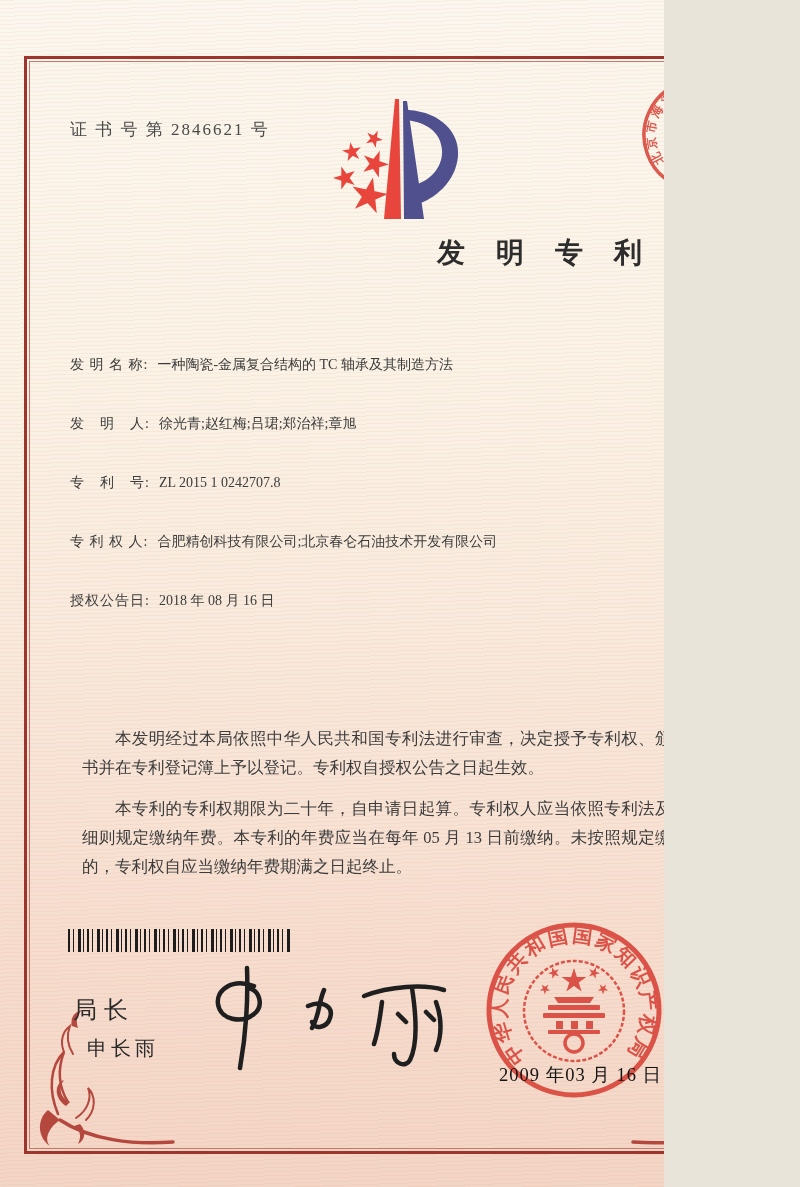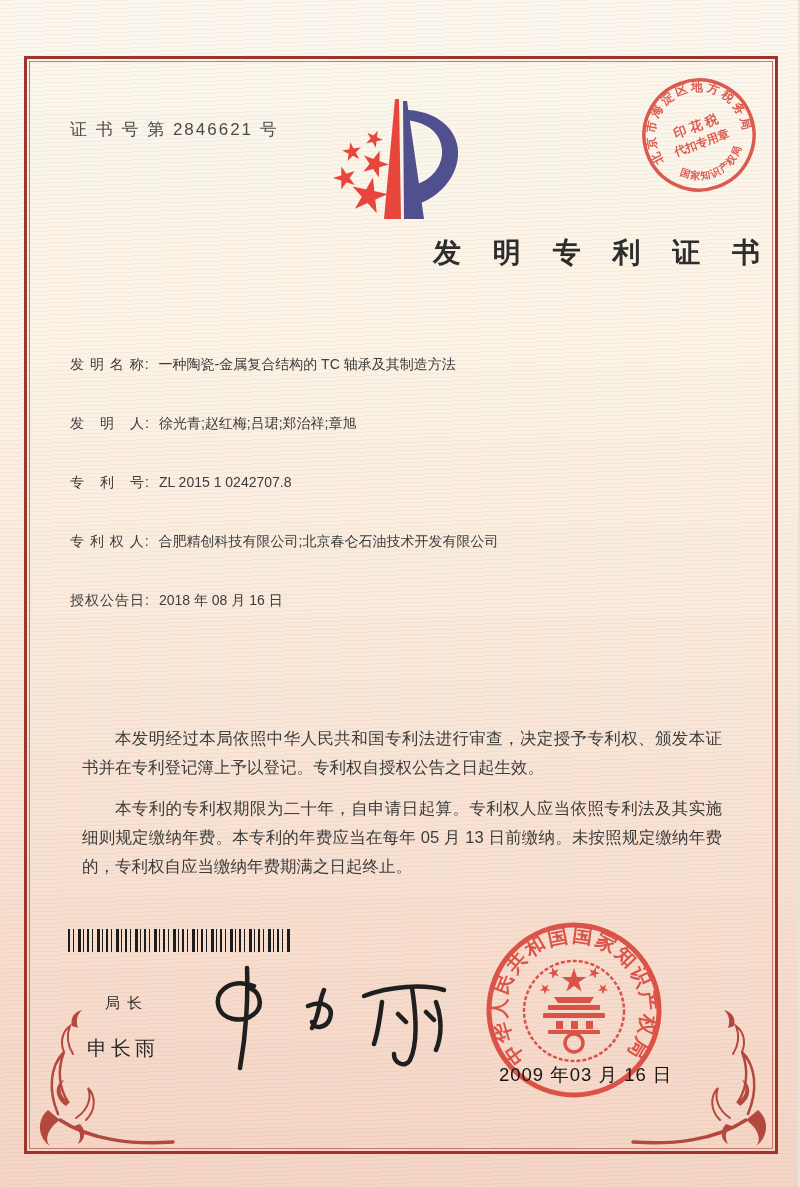--- a/index.html
+++ b/index.html
@@ -1,20 +1,19 @@
 <!DOCTYPE html>
 <html><head>
 <meta charset="utf-8">
 <style>
   html,body{margin:0;padding:0;background:#e9e4da;}
   .page{
-    position:relative;width:790px;height:1187px;overflow:hidden;
-    font-family:Liberation Sans, sans-serif;
+    position:relative;width:664px;height:1187px;overflow:hidden;
+    font-family:Liberation Serif, serif;
     background:linear-gradient(180deg,#fbf7ee 0%,#faf3e6 30%,#f8e9db 55%,#f6ddce 80%,#f3d5c5 100%);
-    padding-left:8px;
   }
   .page::before{
     content:"";position:absolute;inset:0;z-index:0;pointer-events:none;
     background:repeating-linear-gradient(178deg,rgba(210,120,95,0.08) 0 1px,transparent 1px 4px);
   }
   .frame{position:absolute;left:24px;top:56px;width:748px;height:1092px;border:3px solid #9c352c;z-index:1;}
   .frame-inner{position:absolute;inset:2px;border:1px solid #c8786c;}
   .cert-no{position:absolute;left:70px;top:118px;font-size:17px;letter-spacing:2px;color:#4a4a4a;z-index:3;}
   .logo{position:absolute;left:330px;top:92px;z-index:3;}
   .tax-seal{position:absolute;left:634px;top:70px;z-index:3;transform:rotate(-20deg);opacity:.88;}
@@ -23,21 +22,21 @@
   .fields{position:absolute;left:70px;top:356px;width:668px;z-index:3;}
   .field-row{margin-bottom:41px;font-size:14px;color:#3c3c3c;white-space:nowrap;}
   .field-row .lab{letter-spacing:1px;}
   .field-row .val{margin-left:9px;}
   .paras{position:absolute;left:70px;top:712px;width:664px;z-index:3;
          font-size:16.5px;line-height:29px;color:#3c3c3c;text-align:justify;}
   .paras p{margin:12px;text-indent:2em;}
   .barcode{position:absolute;left:68px;top:929px;width:224px;height:23px;z-index:3;
     background:repeating-linear-gradient(90deg,#1d1d1d 0 2px,transparent 2px 5px,#1d1d1d 5px 6px,
       transparent 6px 10px,#1d1d1d 10px 13px,transparent 13px 15px,#1d1d1d 15px 16px,transparent 16px 19px);}
-  .signoff-title{position:absolute;left:105px;top:994px;font-size:15px;letter-spacing:7px;color:#2a2a2a;z-index:3;}
+  .signoff-title{position:absolute;left:73px;top:994px;font-size:24px;letter-spacing:7px;color:#2a2a2a;z-index:3;}
   .signoff-name{position:absolute;left:87px;top:1035px;font-size:20px;letter-spacing:4px;color:#2a2a2a;z-index:3;}
   .signature{position:absolute;left:192px;top:956px;z-index:4;}
   .main-seal{position:absolute;left:479px;top:915px;z-index:4;opacity:.9;}
   .issue-date{position:absolute;left:499px;top:1062px;font-size:18.5px;letter-spacing:1px;color:#141414;z-index:5;}
   .flourish{position:absolute;z-index:2;}
   .flourish.bl{left:28px;top:1002px;}
   .flourish.br{left:628px;top:1002px;transform:scaleX(-1);}
 </style>
 </head>
 <body>

